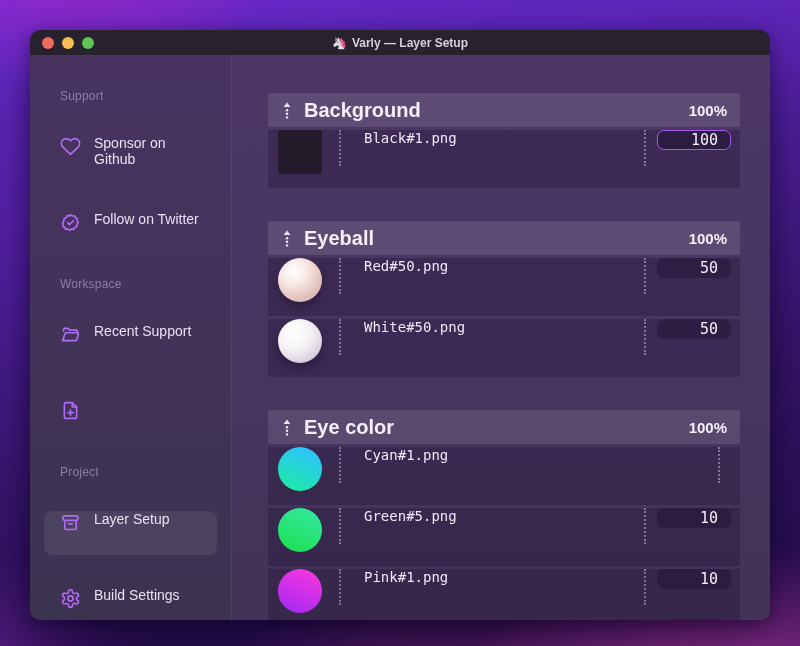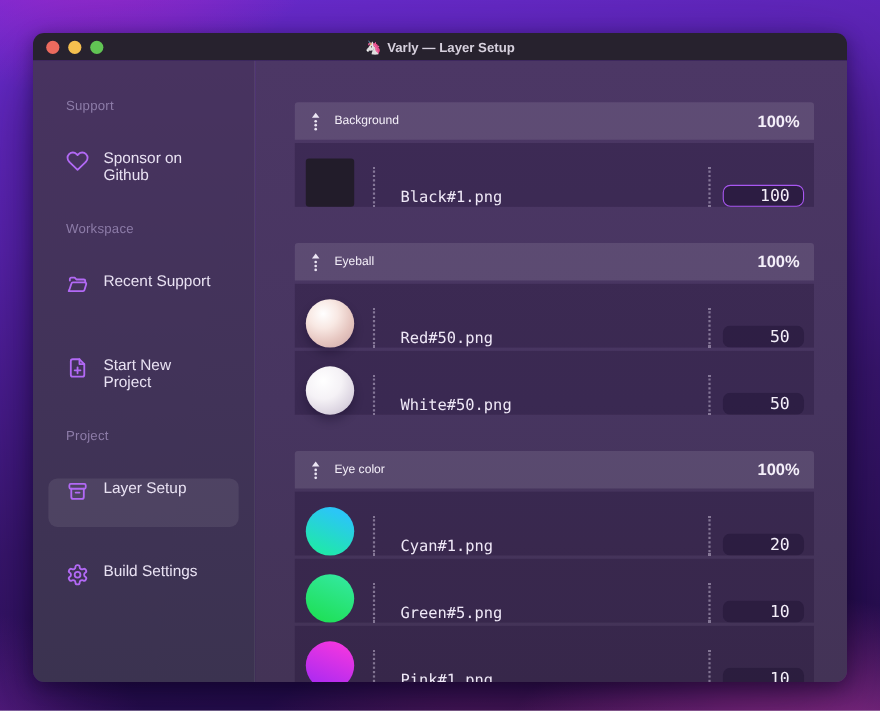--- a/index.html
+++ b/index.html
@@ -43,24 +43,24 @@
   .sicon svg{width:21px;height:21px;stroke:currentColor;fill:none;stroke-width:1.9;stroke-linecap:round;stroke-linejoin:round;}
 
   
   .main{flex:1;min-width:0;box-sizing:border-box;overflow:hidden;
     background:linear-gradient(180deg,#4c3765 0%,#473560 55%,#433356 100%);
     padding:38px 30px 0 36px;}
   .group{margin-bottom:33px;}
   .group-header{height:34px;background:rgba(255,255,255,.105);border-radius:3px 3px 0 0;
     display:flex;align-items:center;gap:11px;padding:0 13px;}
   .drag-handle{width:12px;height:18px;display:flex;align-items:center;justify-content:center;color:#ece6f4;}
-  .group-name{font-size:11px;font-weight:normal;color:#f4eff9;}
+  .group-name{font-size:20px;font-weight:bold;color:#f4eff9;}
   .group-weight{margin-left:auto;font-size:15px;font-weight:bold;color:#f4eff9;}
   .layer-row{height:58px;margin-top:3px;background:rgba(22,8,44,.26);
-    display:flex;align-items:flex-end;padding:0 9px 0 10px;}
+    display:flex;align-items:flex-start;padding:0 9px 0 10px;}
   .thumb{width:44px;height:44px;flex:0 0 44px;}
   .thumb-black{background:#221c2a;border-radius:3px;}
   .thumb-red{border-radius:50%;box-shadow:0 5px 9px rgba(10,0,25,.3);
     background:radial-gradient(circle at 36% 30%,#ffffff 0%,#f8e8e3 32%,#e6c6c0 62%,#c9a2a3 100%);}
   .thumb-white{border-radius:50%;box-shadow:0 5px 9px rgba(10,0,25,.3);
     background:radial-gradient(circle at 36% 30%,#ffffff 0%,#f5f2f6 40%,#ddd6e2 70%,#b9b2c2 100%);}
   .thumb-cyan{border-radius:50%;background:linear-gradient(203deg,#2bc6f6 18%,#1fe9a8 88%);}
   .thumb-green{border-radius:50%;background:linear-gradient(203deg,#32e89b 12%,#1fe058 88%);}
   .thumb-pink{border-radius:50%;background:linear-gradient(203deg,#f236e0 12%,#a82af2 90%);}
   .vdots{height:36px;width:0;border-left:2px dotted rgba(235,226,248,.42);}
@@ -97,41 +97,49 @@
 
       <div class="section-label first">Support</div>
       <div class="side-item">
         <span class="sicon">
           <svg viewBox="0 0 24 24">
               <path d="M20.8 4.6a5.5 5.5 0 0 0-7.8 0L12 5.7l-1-1.1a5.5 5.5 0 0 0-7.8 7.8l1 1.1L12 21l7.8-7.5 1-1.1a5.5 5.5 0 0 0 0-7.8z"></path>
             </svg>
         </span>
         <span>Sponsor on Github</span>
       </div>
+      <div class="side-item">
+        <span class="sicon">
+          <svg viewBox="0 0 24 24">
+              <path d="M12 3l2 1.6 2.5-.4 1 2.3 2.3 1-.4 2.5L21 12l-1.6 2-.1 2.6-2.4.9-1.1 2.3-2.5-.5L11 21l-2-1.6-2.5.4-1-2.3-2.3-1 .4-2.5L3 12l1.6-2 .1-2.6 2.4-.9 1.1-2.3 2.5.5z"></path>
+              <path d="M8.7 12.2l2.2 2.2 4.4-4.6"></path>
+            </svg>
+        </span>
+        <span>Follow on Twitter</span>
+      </div>
 
       <div class="section-label">Workspace</div>
       <div class="side-item">
         <span class="sicon">
           <svg viewBox="0 0 24 24">
               <path d="M4 8V6.5A1.5 1.5 0 0 1 5.5 5H9l2 2h7.5A1.5 1.5 0 0 1 20 8.5V10"></path>
               <path d="M2.8 19h14.9a1.5 1.5 0 0 0 1.45-1.1L21 11.8a1.4 1.4 0 0 0-1.35-1.8H7.1a1.5 1.5 0 0 0-1.44 1.1L3.6 17.3z"></path>
             </svg>
         </span>
         <span>Recent Support</span>
       </div>
       <div class="side-item">
         <span class="sicon">
           <svg viewBox="0 0 24 24">
               <path d="M14 3H7a2 2 0 0 0-2 2v14a2 2 0 0 0 2 2h10a2 2 0 0 0 2-2V8z"></path>
               <path d="M14 3v5h5"></path>
               <path d="M12 11.5v6"></path>
               <path d="M9 14.5h6"></path>
             </svg>
         </span>
-        <span>Start New Project</span>
       </div>
 
       <div class="section-label">Project</div>
       <div class="side-item active">
         <span class="sicon">
           <svg viewBox="0 0 24 24">
               <rect x="3.5" y="4.5" width="17" height="5" rx="1.5"></rect>
               <path d="M5.5 9.5V18a2 2 0 0 0 2 2h9a2 2 0 0 0 2-2V9.5"></path>
               <path d="M10 13.5h4"></path>
             </svg>
@@ -217,21 +225,20 @@
           </span>
           <span class="group-name">Eye color</span>
           <span class="group-weight">100%</span>
         </div>
         <div class="layer-row">
           <span class="thumb thumb-cyan"></span>
           <span class="vdots left"></span>
           <span class="fname">Cyan#1.png</span>
           <span class="row-spacer"></span>
           <span class="vdots right"></span>
-          <input class="num-input" value="20" style="">
         </div>
         <div class="layer-row">
           <span class="thumb thumb-green"></span>
           <span class="vdots left"></span>
           <span class="fname">Green#5.png</span>
           <span class="row-spacer"></span>
           <span class="vdots right"></span>
           <input class="num-input" value="10" style="">
         </div>
         <div class="layer-row">

